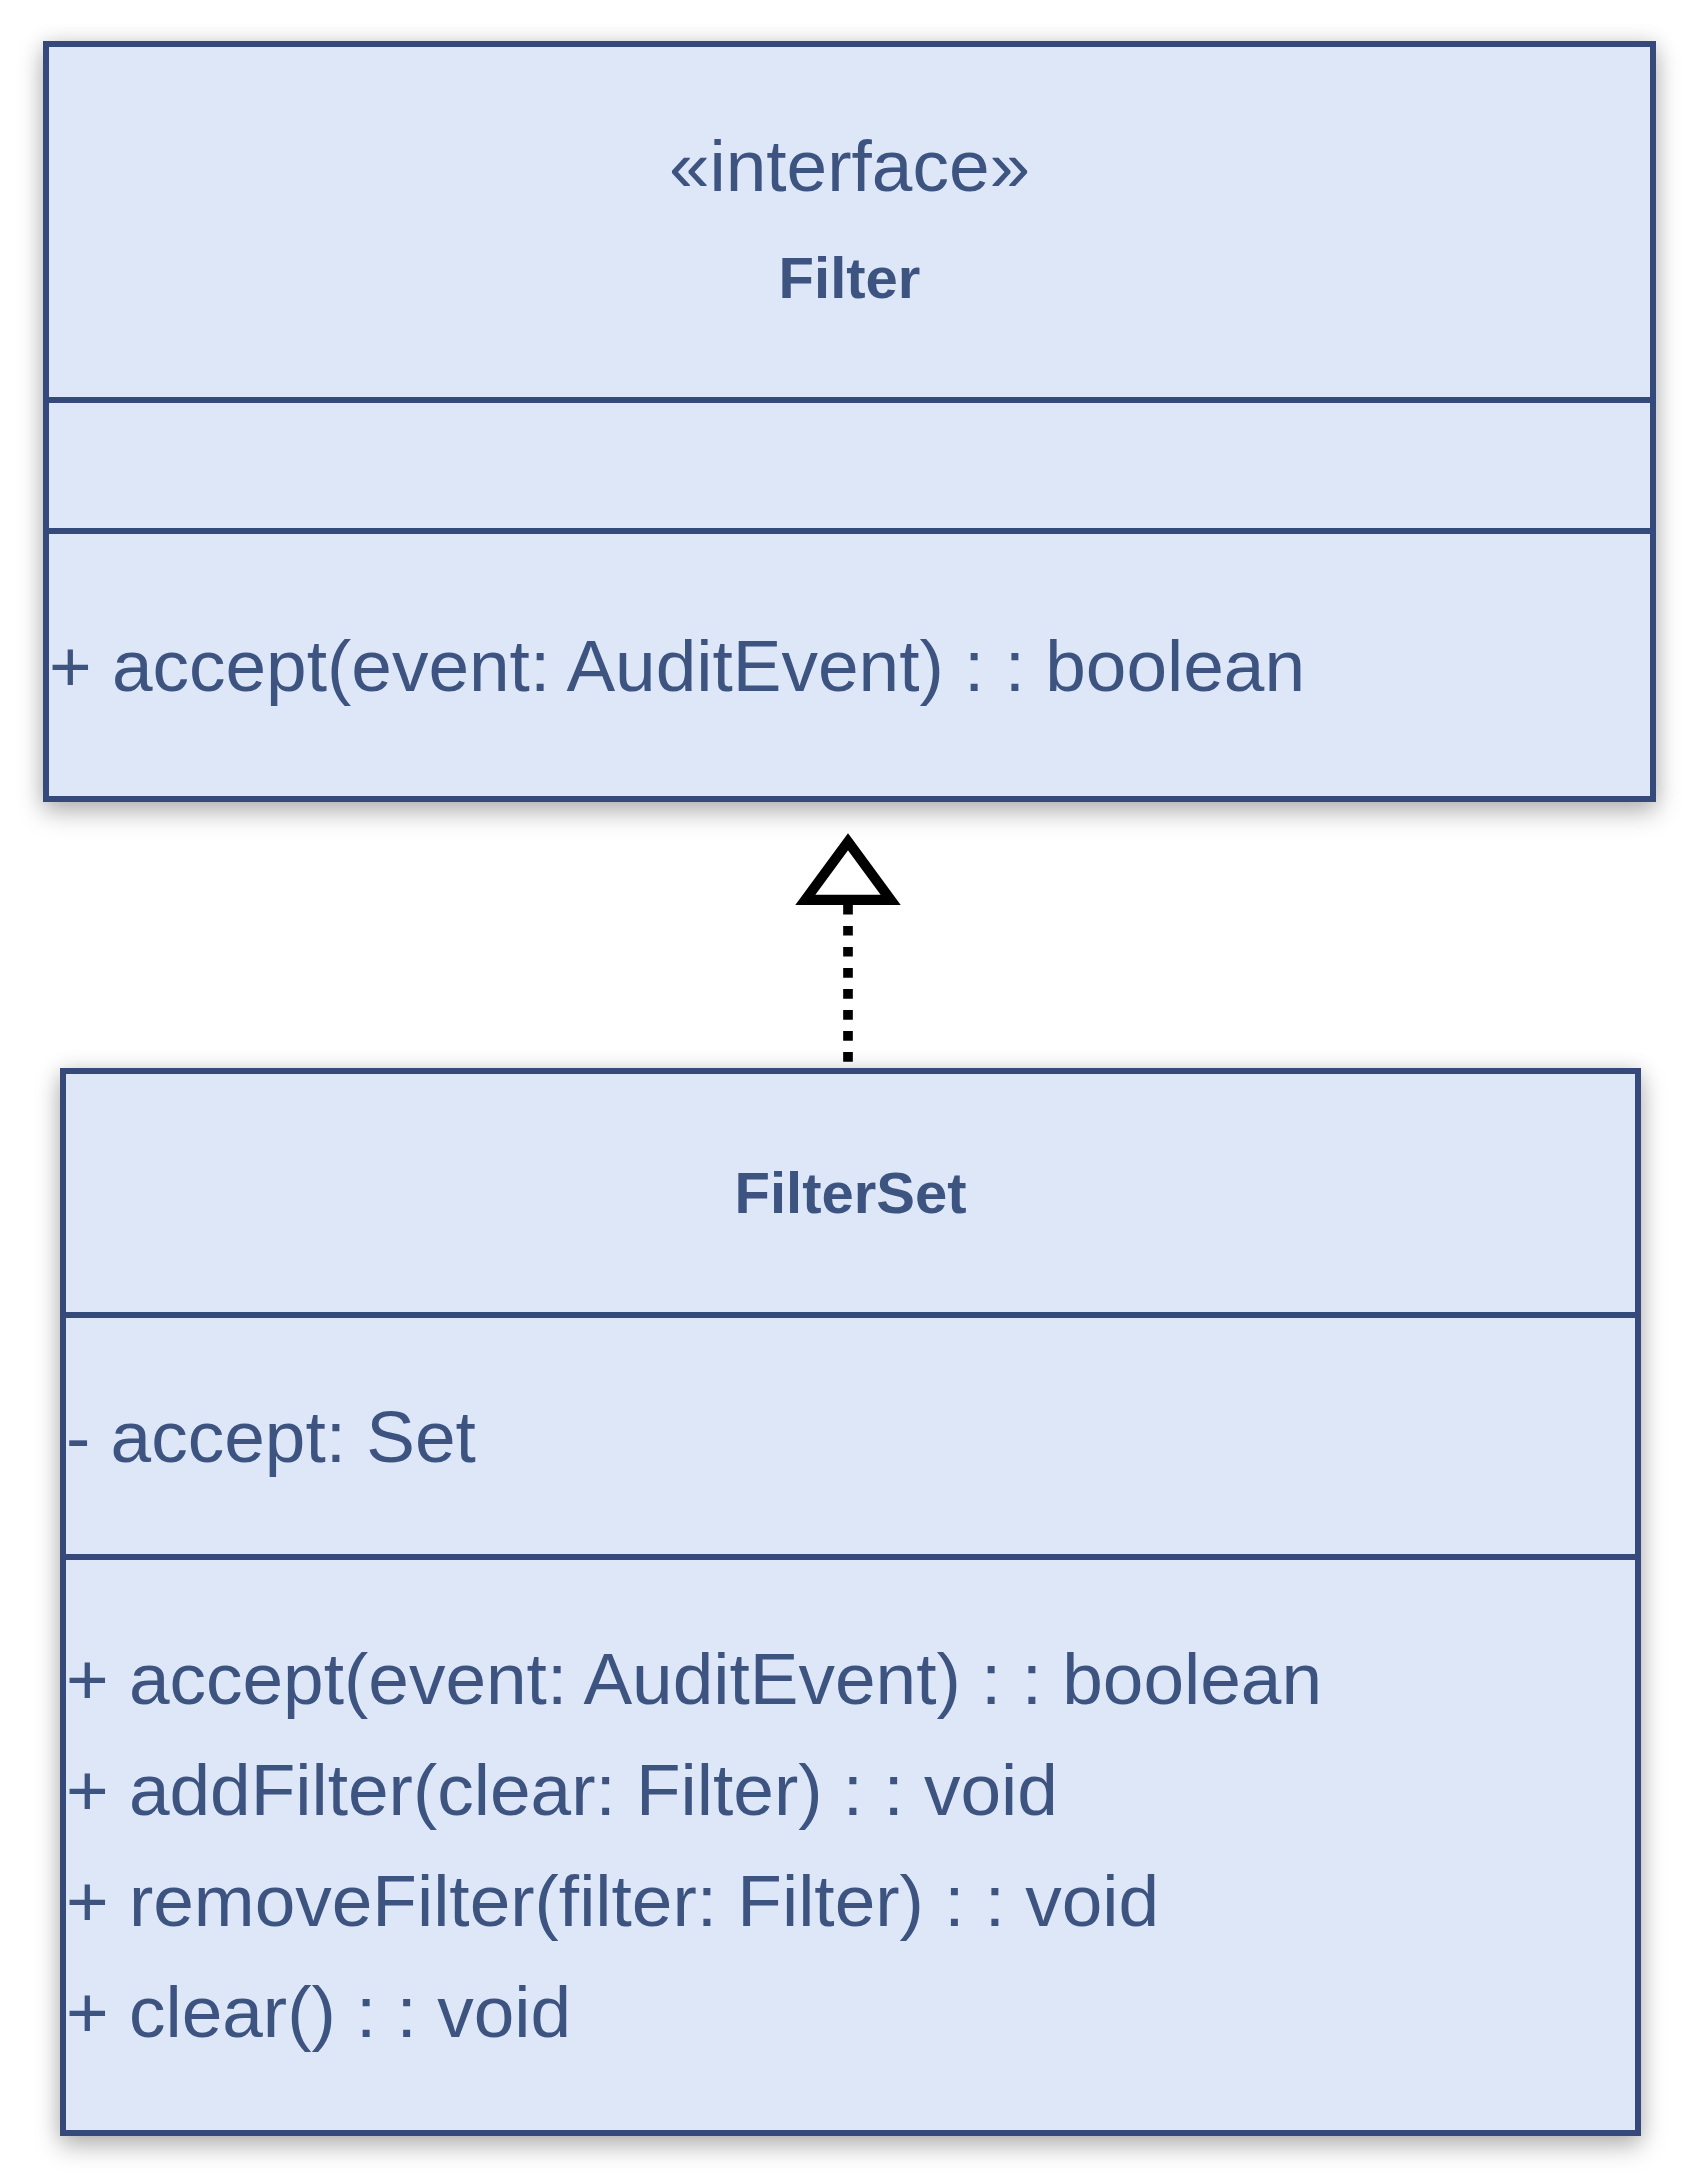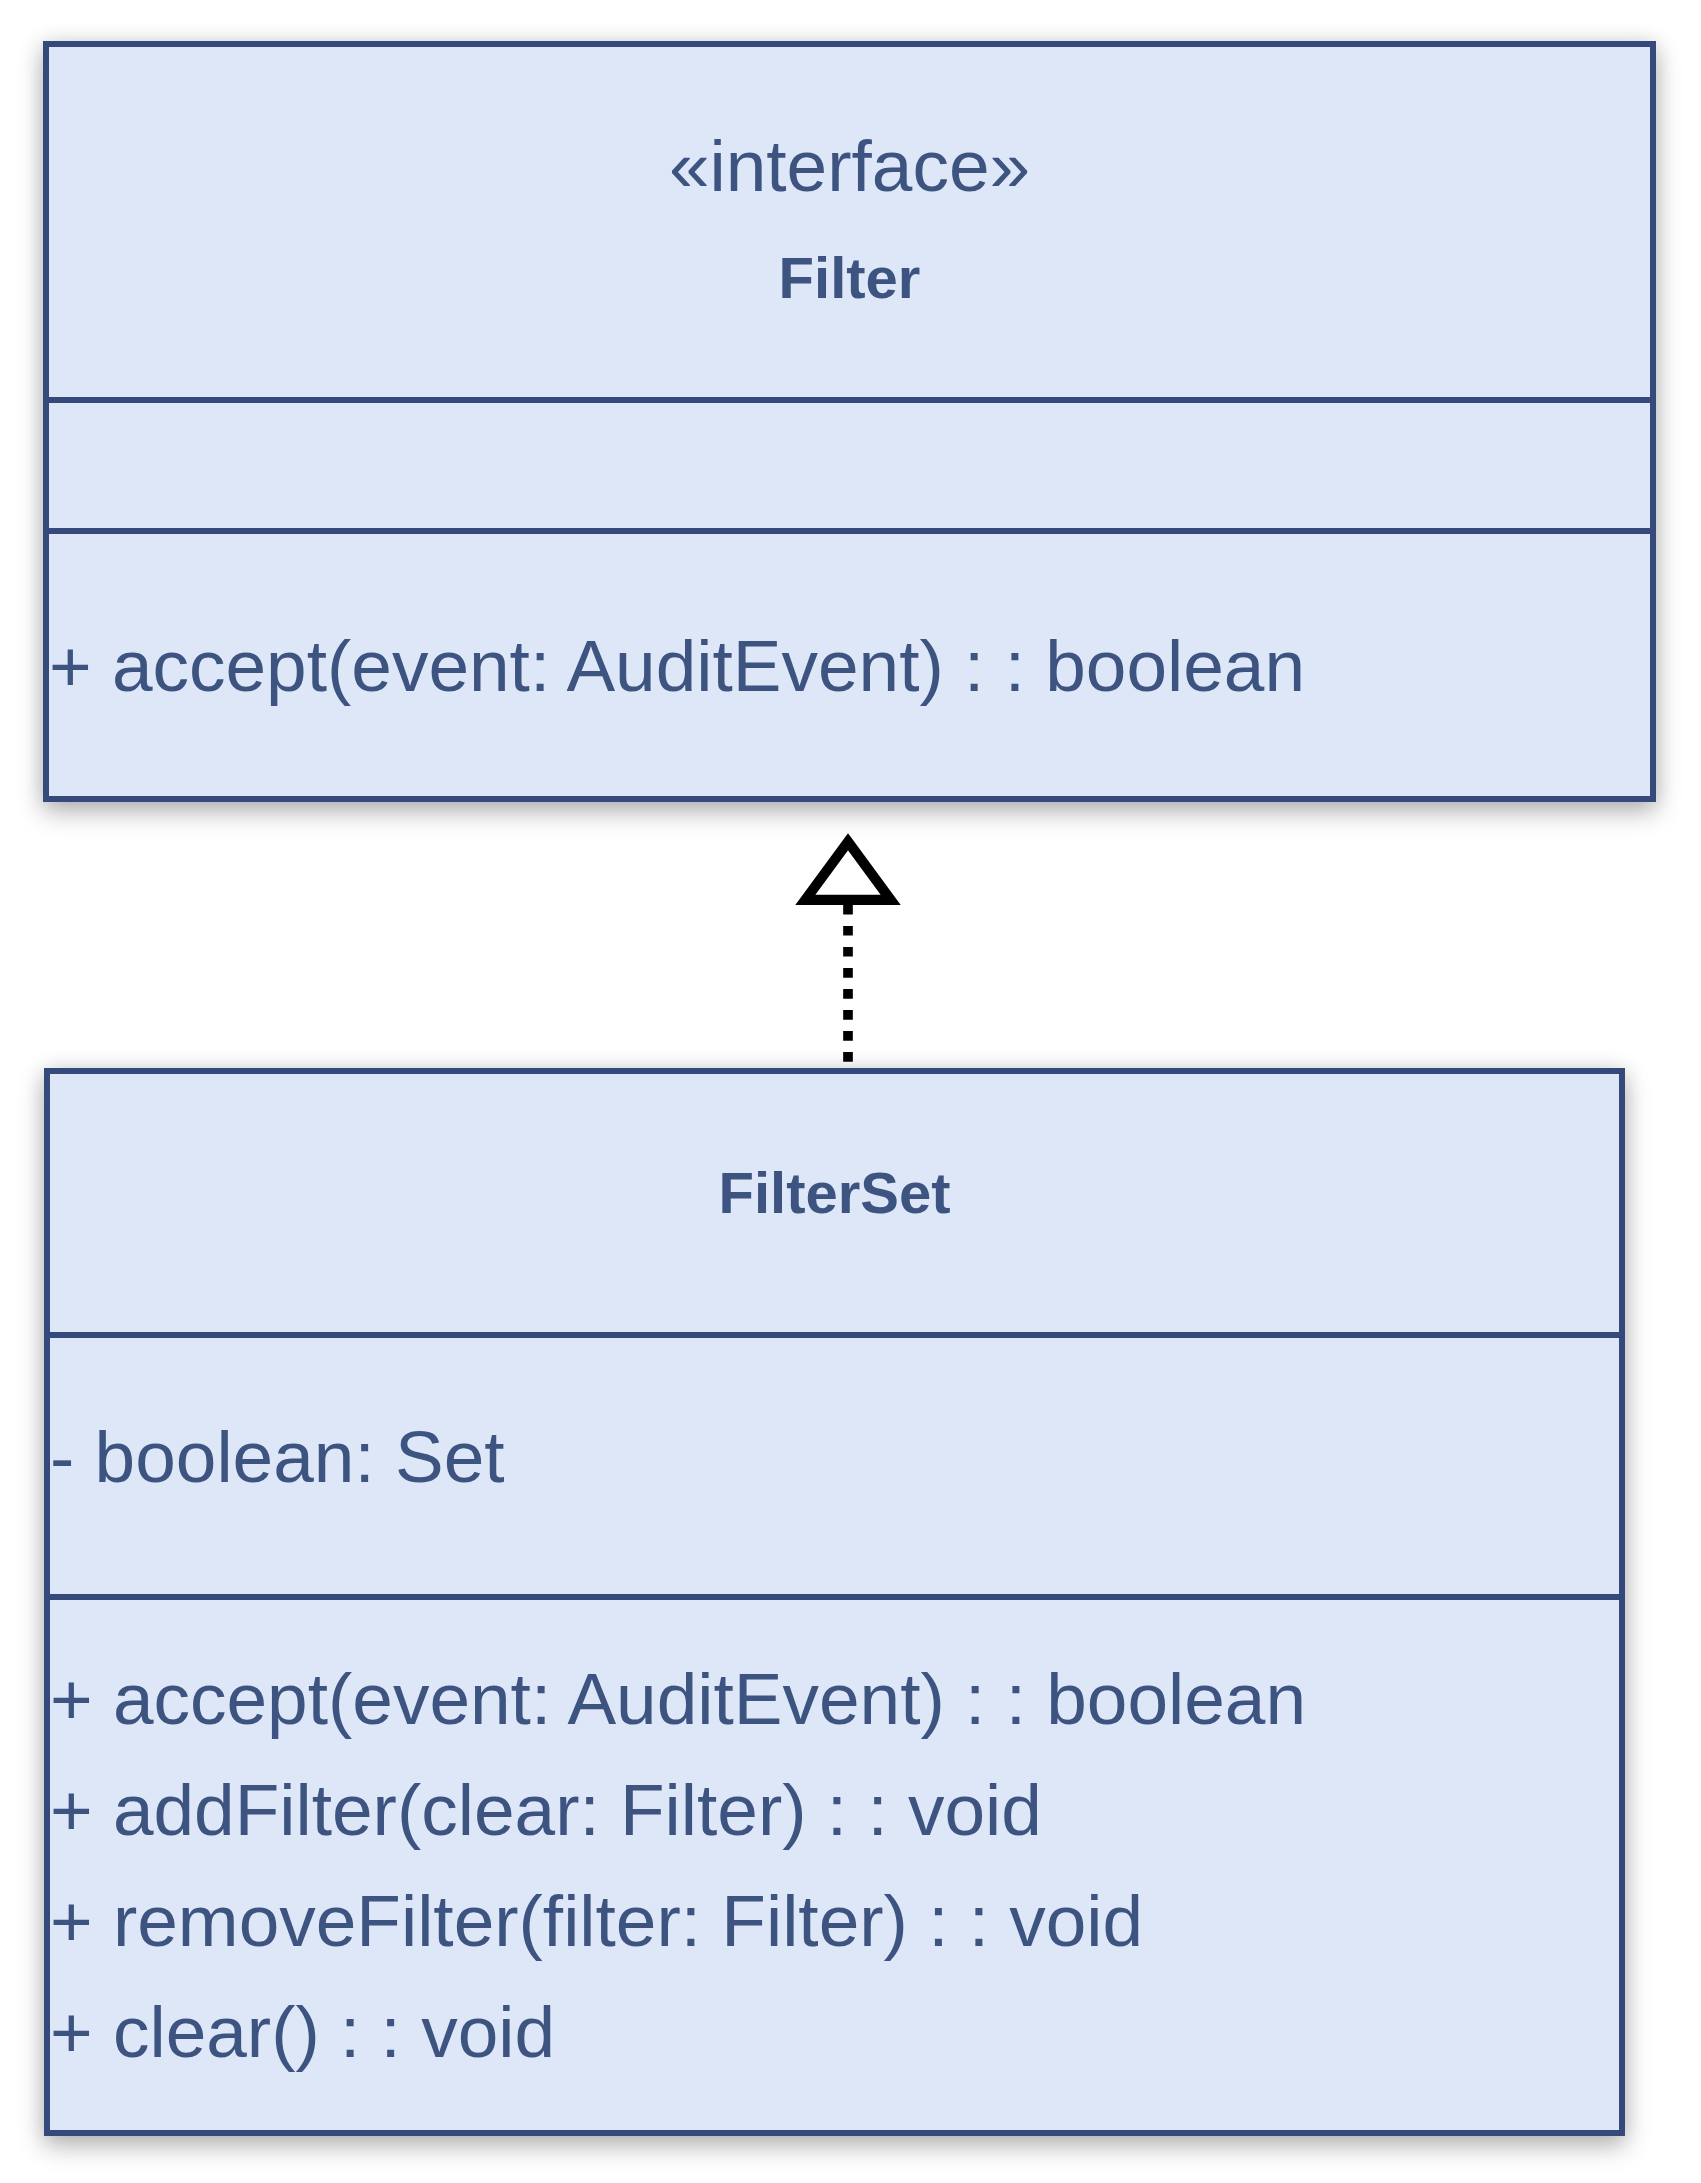--- a/index.html
+++ b/index.html
@@ -31,25 +31,24 @@
     flex-direction: column;
     color: var(--text);
   }
   #filter-box {
     left: 43px;
     top: 41px;
     width: 1613px;
     height: 761px;
   }
   #filterset-box {
-    left: 44px;
+    left: 60px;
     top: 1068px;
     width: 1581px;
     height: 1068px;
-    gap: 20px;
   }
   .compartment { width: 100%; }
   .compartment + .compartment { border-top: 6.3px solid var(--box-border); }
 
   .header-compartment {
     display: flex;
     flex-direction: column;
     align-items: center;
     justify-content: center;
     text-align: center;
@@ -122,21 +121,21 @@
   <svg class="arrow-svg" viewBox="0 0 200 410" aria-hidden="true">
     <line class="arrow-stem" x1="100" y1="123" x2="100" y2="410"></line>
     <polygon class="arrow-head" points="100,12 175,114 25,114"></polygon>
   </svg>
 
   <section class="uml-box" id="filterset-box">
     <div class="compartment header-compartment">
       <div class="class-name">FilterSet</div>
     </div>
     <div class="compartment attributes-compartment">
-      <div class="member">- boolean: Set</div>
+      <div class="member">- accept: Set</div>
     </div>
     <div class="compartment methods-compartment">
       <div class="member">+ accept(event: AuditEvent) : : boolean</div>
       <div class="member">+ addFilter(clear: Filter) : : void</div>
       <div class="member">+ removeFilter(filter: Filter) : : void</div>
       <div class="member">+ clear() : : void</div>
     </div>
   </section>
 
 </div>

